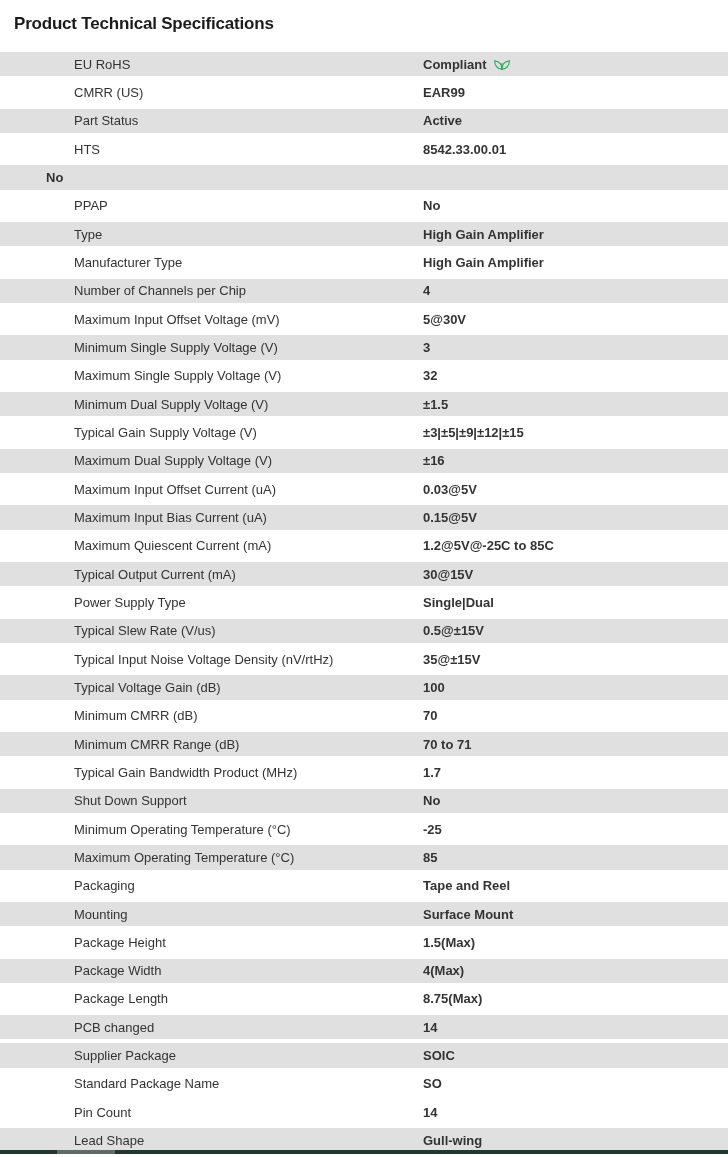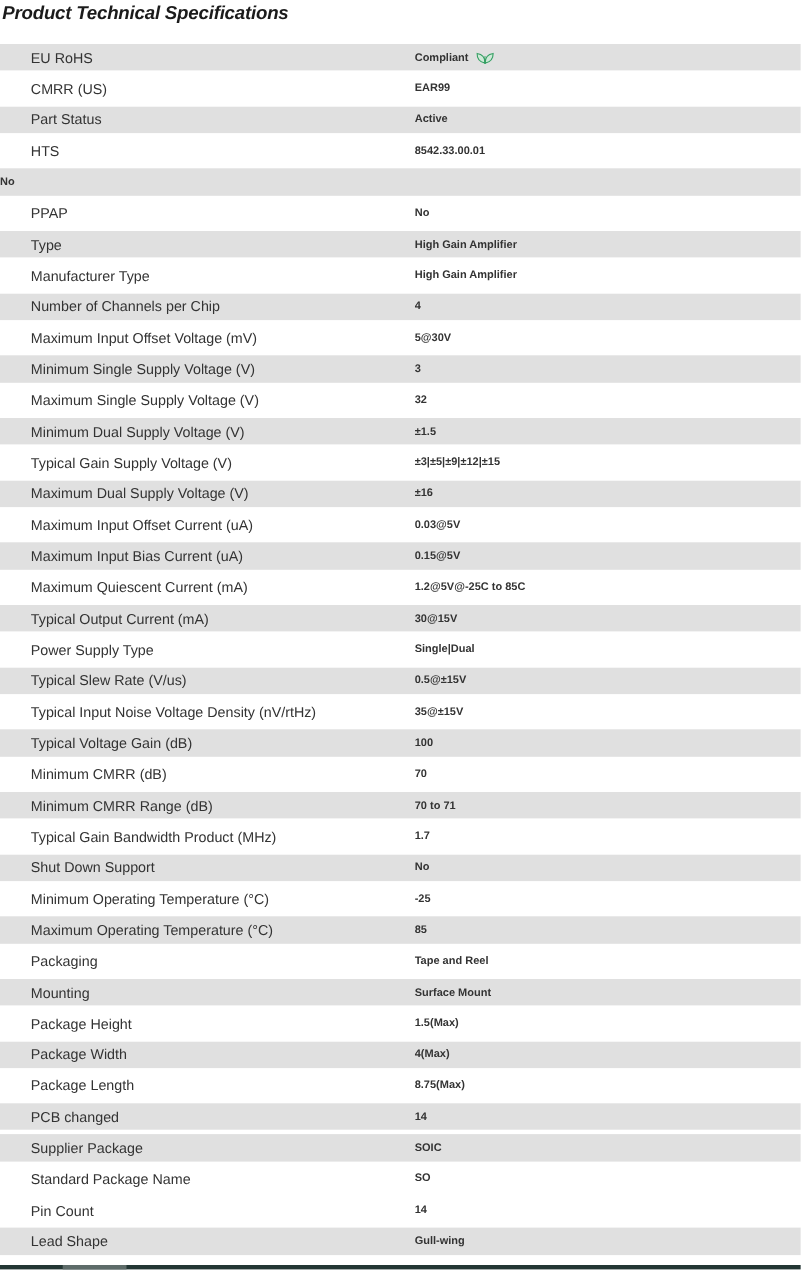--- a/index.html
+++ b/index.html
@@ -7,54 +7,54 @@
     margin: 0;
     padding: 0;
     background: #ffffff;
     width: 728px;
     height: 1157px;
     font-family: "Liberation Sans", sans-serif;
     position: relative;
     overflow: hidden;
   }
   .page-title {
-    margin: 0;
+    margin: 12px;
     padding: 2px 0 0 2px;
     font-size: 17px;
     line-height: 20px;
     font-weight: bold;
     color: var(--title-color, #1b1b1b);
     letter-spacing: -0.2px;
-    font-style: italic;
   }
   .spec-table {
     margin-top: 18px;
     width: 728px;
   }
   .spec-row {
     display: flex;
     align-items: center;
     height: 24.33px;
     margin-bottom: 4px;
     width: 728px;
+    padding-left: 46px;
   }
   .spec-row.stripe {
     background: var(--stripe-color, #e0e0e0);
   }
   .cell-label {
     width: 377px;
     padding-left: 28px;
     font-size: 13px;
     color: var(--text-color, #333333);
     white-space: nowrap;
     overflow: hidden;
   }
   .cell-value {
     flex: 1;
-    font-size: 10px;
+    font-size: 13px;
     font-weight: bold;
     color: var(--text-color, #333333);
     display: flex;
     align-items: center;
     gap: 7px;
     white-space: nowrap;
     overflow: hidden;
   }
   .leaf {
     display: none;

